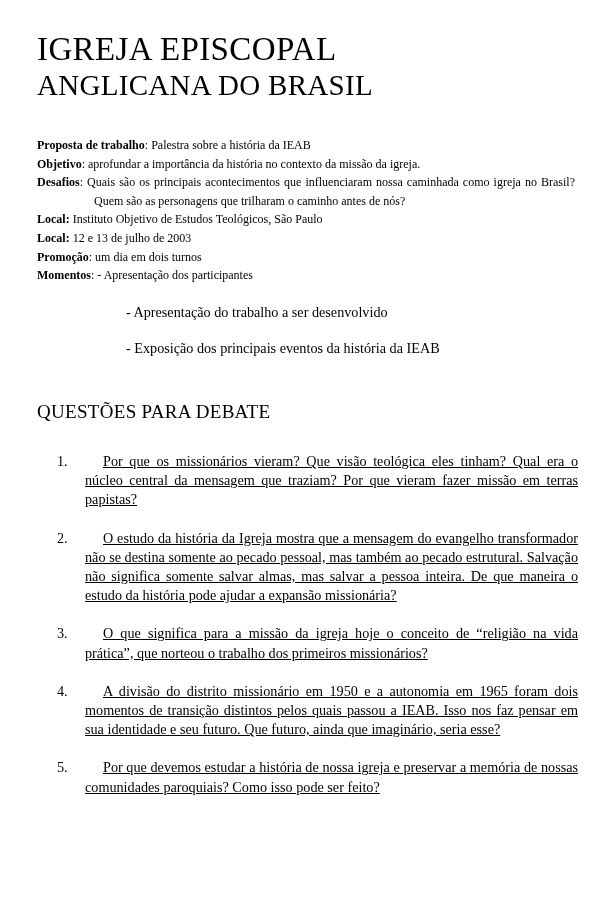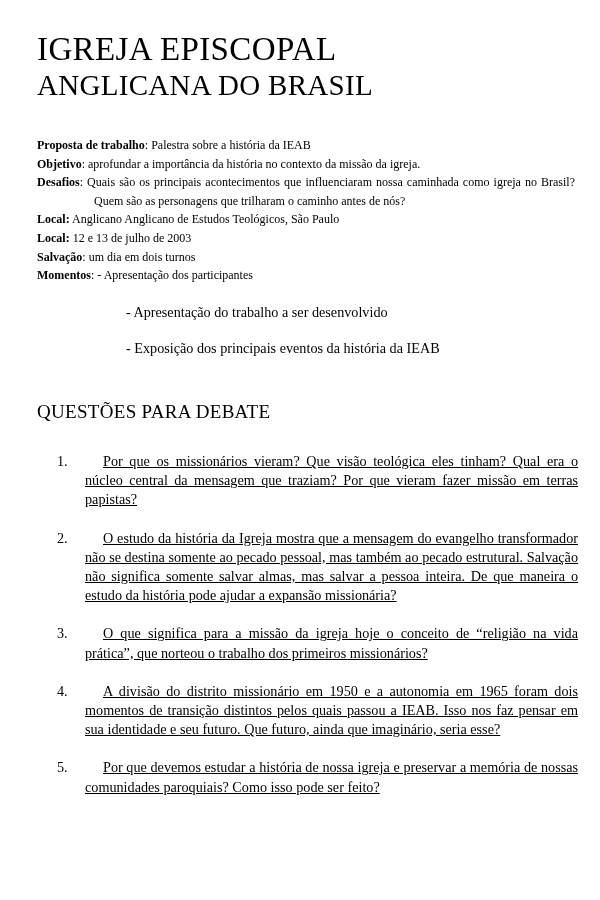--- a/index.html
+++ b/index.html
@@ -136,30 +136,30 @@
     <p class="meta-row">
       <span class="meta-label">Objetivo</span><span>: </span><span>aprofundar a importância da história no contexto da missão da igreja.</span>
     </p>
 
     <p class="meta-row hang">
       <span class="meta-label">Desafios</span><span>: </span><span>Quais são os principais acontecimentos que influenciaram nossa caminhada como igreja no Brasil? Quem são as personagens que trilharam o caminho antes de nós?</span>
     </p>
 
 
     <p class="meta-row">
-      <span class="meta-label">Local:</span><span> </span><span>Anglicano Anglicano de Estudos Teológicos, São Paulo</span>
+      <span class="meta-label">Local:</span><span> </span><span>Instituto Objetivo de Estudos Teológicos, São Paulo</span>
     </p>
 
     <p class="meta-row">
       <span class="meta-label">Local:</span><span> </span><span>12 e 13 de julho de 2003</span>
     </p>
 
 
     <p class="meta-row">
-      <span class="meta-label">Salvação</span><span>: </span><span>um dia em dois turnos</span>
+      <span class="meta-label">Promoção</span><span>: </span><span>um dia em dois turnos</span>
     </p>
 
     <p class="meta-row">
       <span class="meta-label">Momentos</span><span>: </span><span>- Apresentação dos participantes</span>
     </p>
 
     <p class="meta-sub">- Apresentação do trabalho a ser desenvolvido</p>
     <p class="meta-sub">- Exposição dos principais eventos da história da IEAB</p>
 
   </div>

